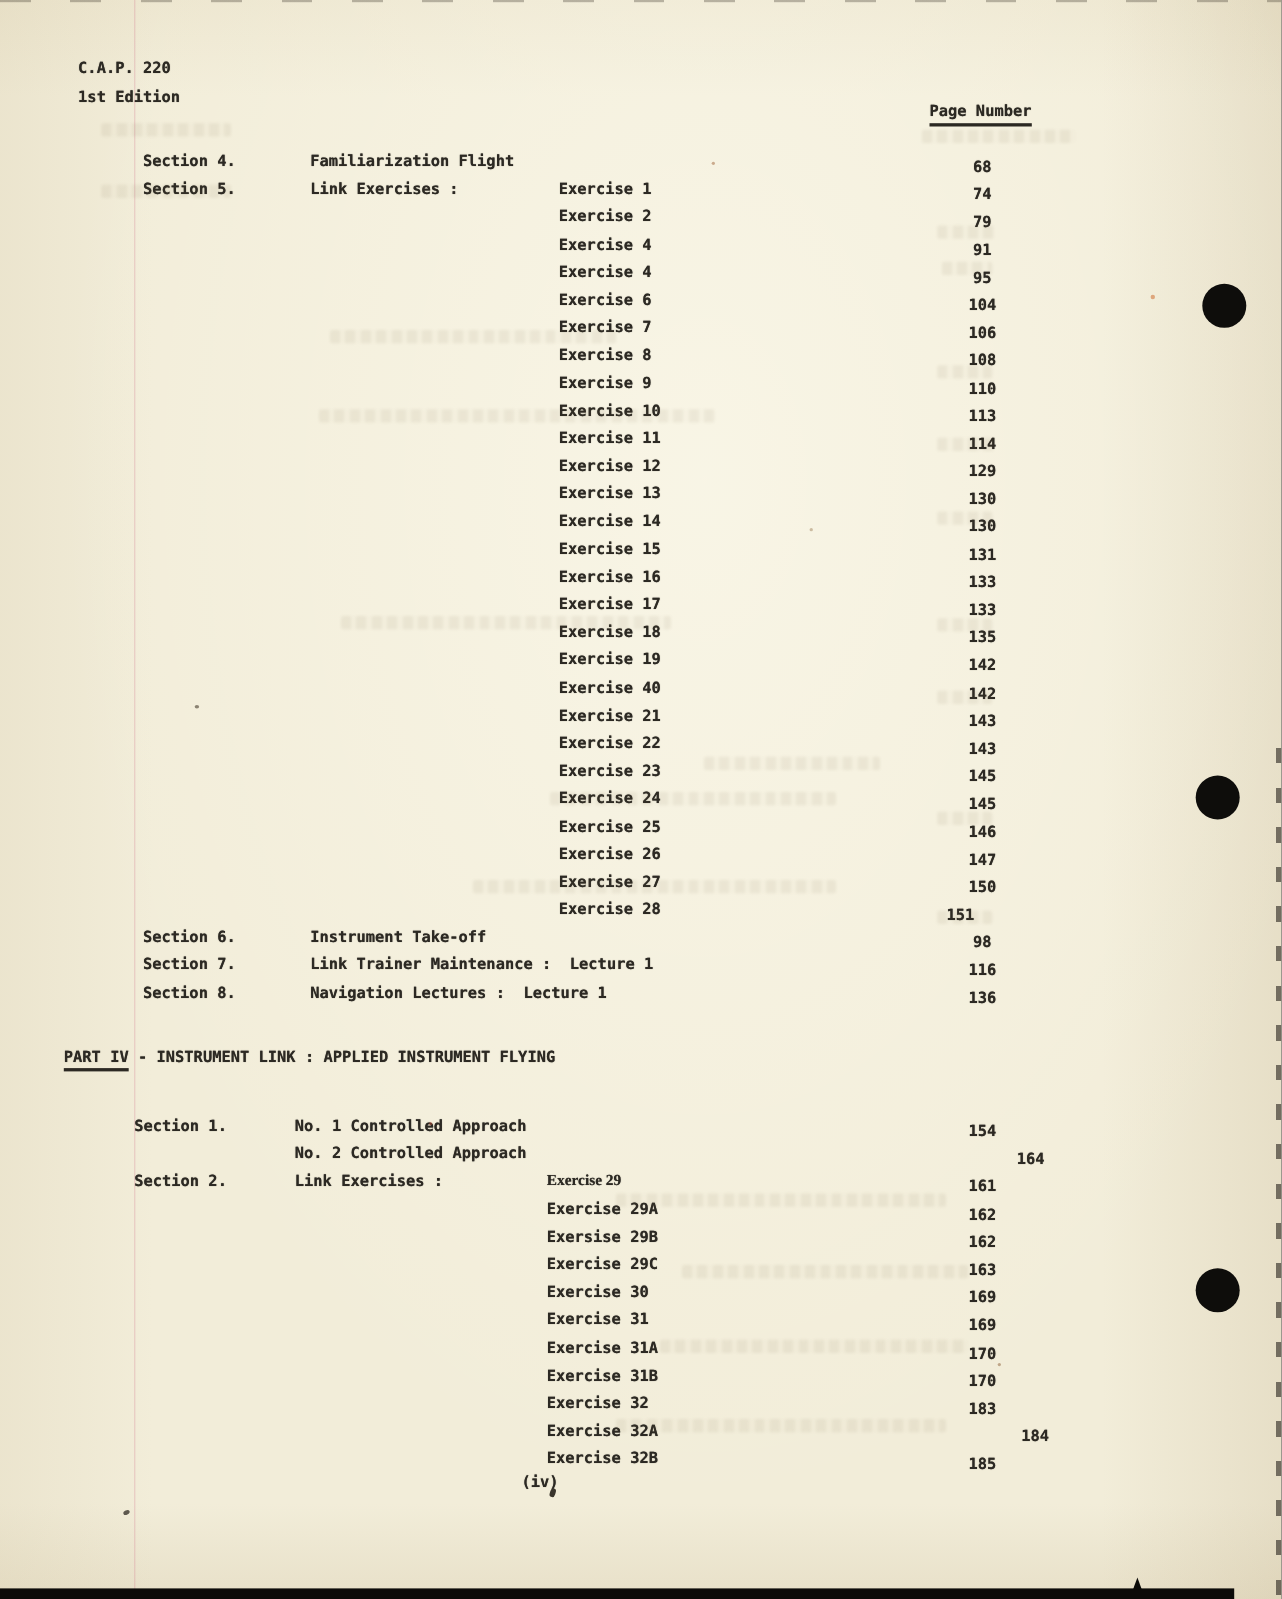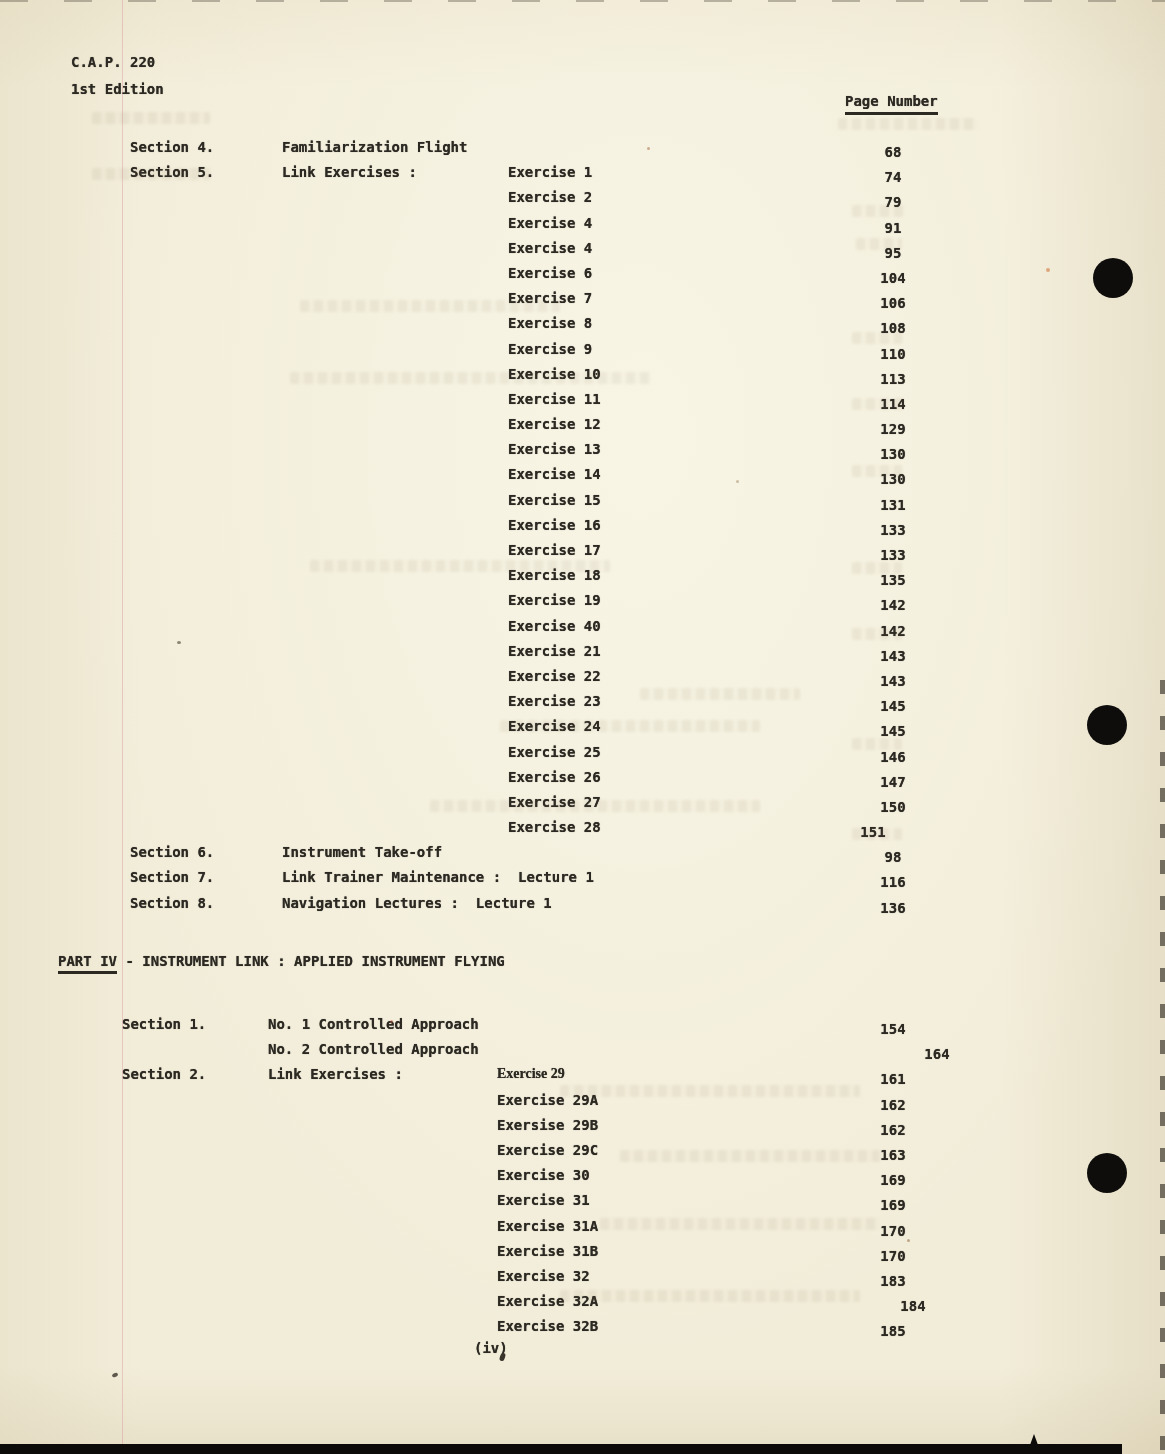--- a/index.html
+++ b/index.html
@@ -263,21 +263,21 @@
       <div class="toc-row">
         <span class="cell exercise" style="left: 497px;">Exercise 31B</span>
         <span class="cell page" style="left: 856px;">170</span>
       </div>
       <div class="toc-row">
         <span class="cell exercise" style="left: 497px;">Exercise 32</span>
         <span class="cell page" style="left: 856px;">183</span>
       </div>
       <div class="toc-row">
         <span class="cell exercise" style="left: 497px;">Exercise 32A</span>
-        <span class="cell page" style="left: 876px;">184</span>
+        <span class="cell page" style="left: 904px;">184</span>
       </div>
       <div class="toc-row">
         <span class="cell exercise" style="left: 497px;">Exercise 32B</span>
         <span class="cell page" style="left: 856px;">185</span>
       </div>
     </div>
 
   <div class="typed" id="folio">(iv)</div>
 
   <div class="punch-dot" id="dot1"></div>

